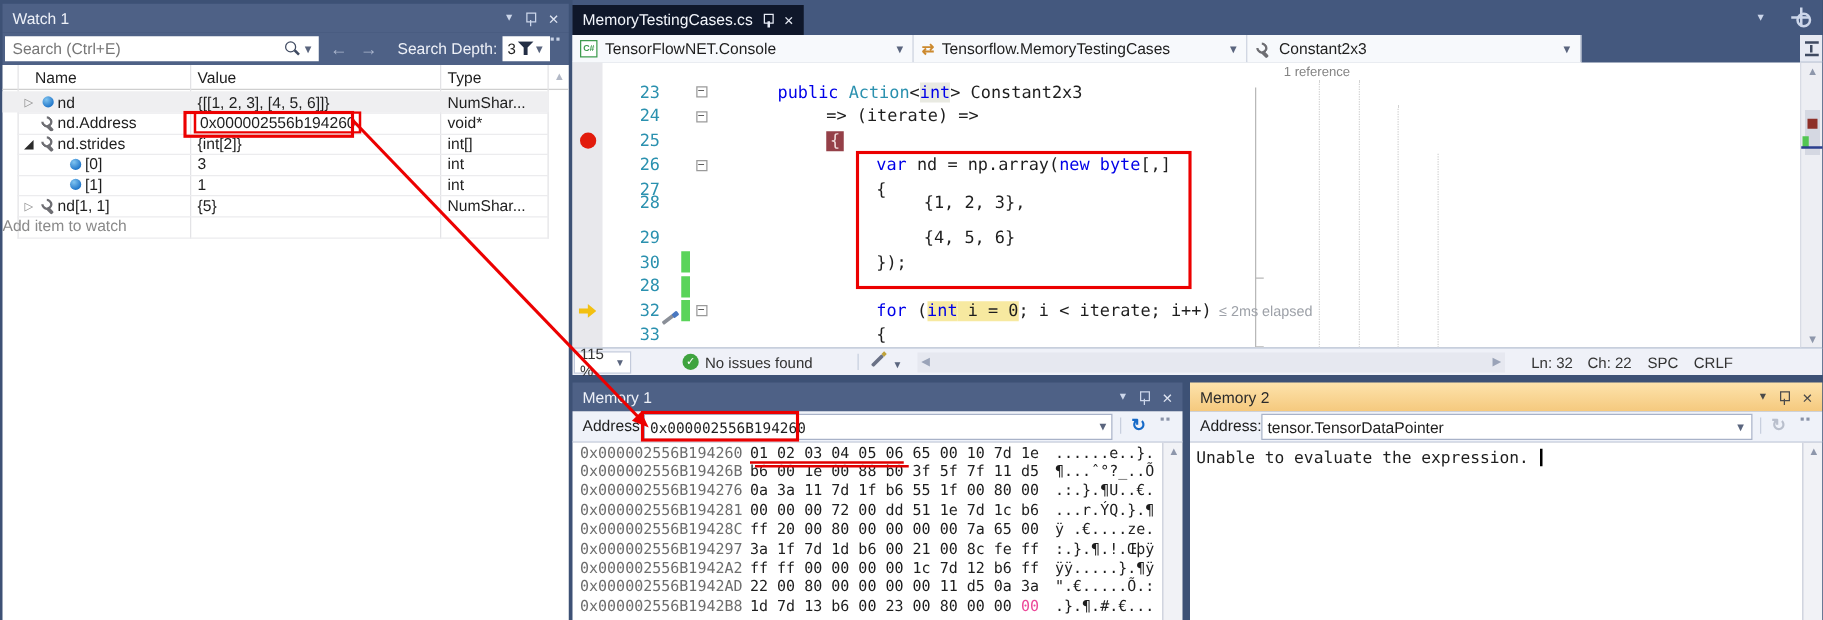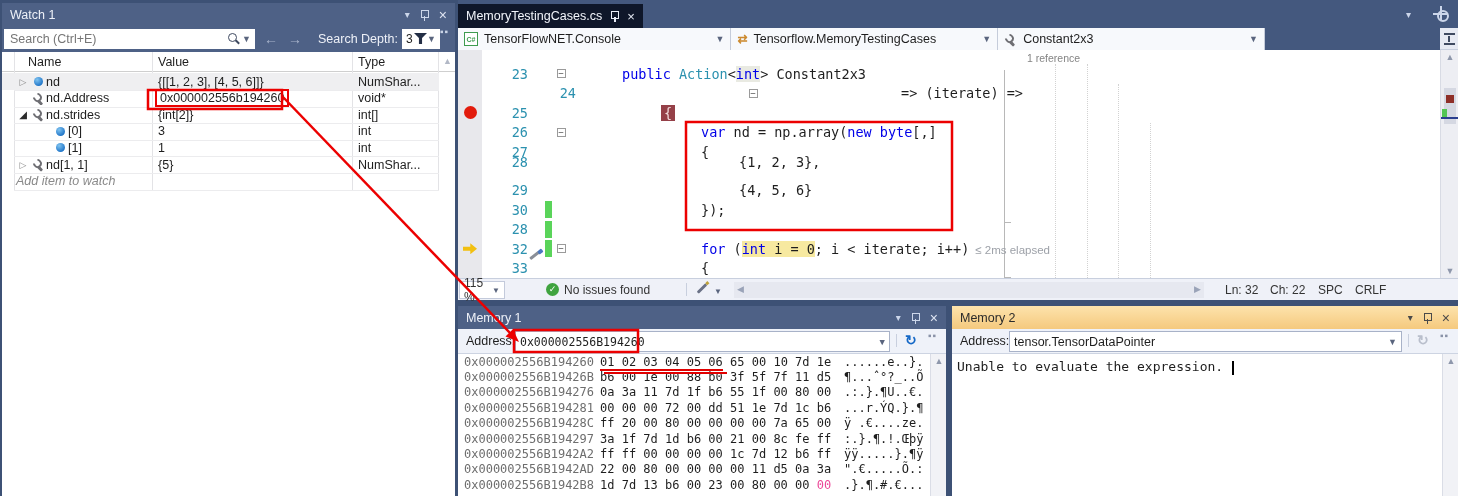--- a/index.html
+++ b/index.html
@@ -48,21 +48,21 @@
   .wc.typ{flex:1;padding-left:6px}
   .exp{width:14px;font-size:9px;color:#8a8a8a;text-align:center;flex:none}
   .exp.open{color:#2b2b2b;font-size:10px}
   .lvl2 .exp{visibility:hidden}
   .lvl2{padding-left:36px!important}
   .wicon{width:16px;flex:none;display:flex;align-items:center;justify-content:center}
   .ball{width:9px;height:9px;border-radius:50%;background:radial-gradient(circle at 35% 30%,#7fc3f0,#1e74c8 75%)}
   .wrench{display:inline-block;width:13px;height:13px;position:relative}
   .wrench::before{content:"";position:absolute;left:1px;top:1px;width:5px;height:5px;border:2px solid #6e6e73;border-radius:50%;border-top-color:transparent;transform:rotate(-45deg)}
   .wrench::after{content:"";position:absolute;left:6px;top:7px;width:6px;height:2.6px;background:#6e6e73;border-radius:1px;transform:rotate(45deg);transform-origin:left center}
-  .addrow .name{color:#8a8a8a;font-style:italic;padding-left:14px}
+  .addrow .name{color:#8a8a8a;padding-left:0}
   .redbox-inline{border:2px solid #ec0000;padding:0 3px;margin-left:-3px}
   .gridscroll-up{position:absolute;font-size:9px;color:#b2b8c6}
   
   #editor{left:458px;top:0;width:1000px;height:300px;background:#44587e}
   .tab{position:absolute;left:0;top:4px;height:24px;background:#0f172a;color:#f2f5fb;font-size:12.5px;display:flex;align-items:center;padding:0 8px;gap:8px}
   .tab .pin::before{border-color:#e8ecf6}.tab .pin::after{background:#e8ecf6}
   .tab-x{font-size:13px;color:#e8ecf6}
   .gear{position:absolute;width:13px;height:13px}
   .gear::before{content:"";position:absolute;left:2.5px;top:2.5px;width:8px;height:8px;border:2px solid #ccd6ea;border-radius:50%}
   .gear::after{content:"";position:absolute;left:5.5px;top:-1px;width:2.6px;height:15px;background:#ccd6ea;box-shadow:0 0 0 0 #ccd6ea}
@@ -316,21 +316,21 @@
         <div class="crow" style="top: 14px;">
           <div class="c-ind"></div>
           <div class="c-num">23</div>
           <div class="c-pencil"></div>
           <div class="c-green"></div>
           <div class="c-fold">
             <span class="foldbox">−</span>
           </div>
           <div class="c-code" style="padding-left: 52px;"><span class="tk-kw">public </span><span class="tk-type">Action</span><span class="tk-pl">&lt;</span><span class="tk-kw tk-hl">int</span><span class="tk-pl">&gt;</span><span class="tk-pl"> Constant2x3</span></div>
         </div>
-        <div class="crow" style="top: 33.45px; gap: 48px;">
+        <div class="crow" style="top: 33.45px;">
           <div class="c-ind"></div>
           <div class="c-num">24</div>
           <div class="c-pencil"></div>
           <div class="c-green"></div>
           <div class="c-fold">
             <span class="foldbox">−</span>
           </div>
           <div class="c-code" style="padding-left: 91px;"><span class="tk-pl">=&gt; (iterate) =&gt;</span></div>
         </div>
         <div class="crow" style="top: 52.9px;">

